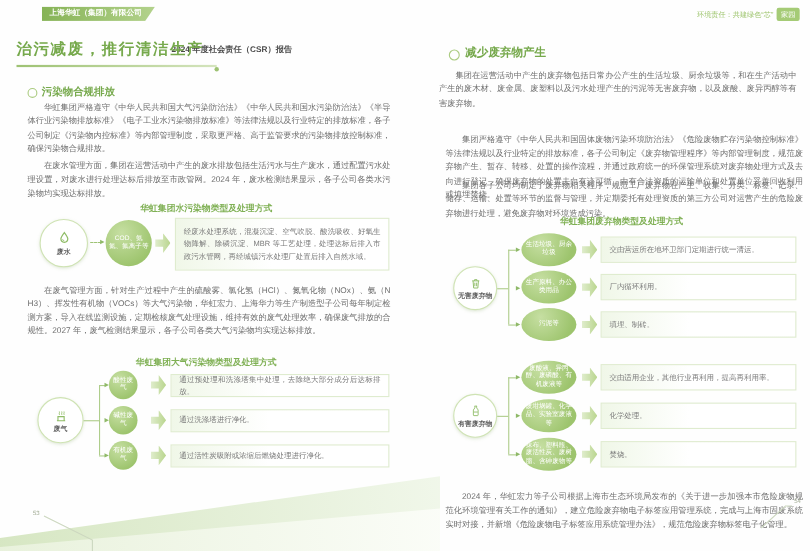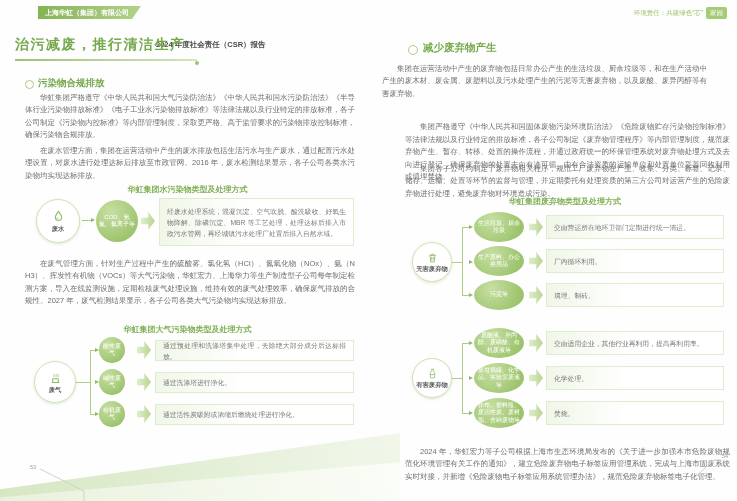--- a/index.html
+++ b/index.html
@@ -69,21 +69,21 @@
 
   <div class="content">
     <div class="pg-title">治污减废，推行清洁生产</div>
     <div class="pg-underline"></div>
     <div class="pg-dot"></div>
 
     <div class="sec-ring" style="left:25px;top:80px;"></div>
     <div class="sec-label" style="left:38px;top:77px;font-size:9.5px;">污染物合规排放</div>
 
     <p class="body-p" style="left:25px;top:84px;">华虹集团严格遵守《中华人民共和国大气污染防治法》《中华人民共和国水污染防治法》《半导体行业污染物排放标准》《电子工业水污染物排放标准》等法律法规以及行业特定的排放标准，各子公司制定《污染物内控标准》等内部管理制度，采取更严格、高于监管要求的污染物排放控制标准，确保污染物合规排放。</p>
-    <p class="body-p" style="left:25px;top:137px;">在废水管理方面，集团在运营活动中产生的废水排放包括生活污水与生产废水，通过配置污水处理设置，对废水进行处理达标后排放至市政管网。2016 年，废水检测结果显示，各子公司各类水污染物均实现达标排放。</p>
+    <p class="body-p" style="left:25px;top:137px;">在废水管理方面，集团在运营活动中产生的废水排放包括生活污水与生产废水，通过配置污水处理设置，对废水进行处理达标后排放至市政管网。2024 年，废水检测结果显示，各子公司各类水污染物均实现达标排放。</p>
 
     <div class="diagram-h" style="left:15px;top:184px;width:345px;">华虹集团水污染物类型及处理方式</div>
 
     <div class="src-circle" style="left:36px;top:199px;width:44px;height:44px;">
       <svg width="15" height="15" viewBox="0 0 24 24">
         <path d="M12 4c3 4 5 6.5 5 9a5 5 0 0 1-10 0c0-2.5 2-5 5-9z" fill="none" stroke="#8fbc66" stroke-width="1.8"></path>
         <path d="M9.5 13.5a2.5 2.5 0 0 0 2.5 2.5" fill="none" stroke="#8fbc66" stroke-width="1.2"></path>
       </svg>
       <span class="src-label">废水</span>
     </div>
@@ -127,21 +127,21 @@
     <span class="pagenum" style="left:30px;top:464px;">53</span>
     <svg class="corner-svg" style="left:38px;top:465px;" width="70" height="36">
       <polyline points="2,4 46,26 46,36" fill="none" stroke="#ccd7bf" stroke-width="1"></polyline>
     </svg>
   </div>
 
   <div class="content">
     <div class="sec-ring" style="left:408px;top:45px;width:8px;height:8px;"></div>
     <div class="sec-label" style="left:423px;top:41px;font-size:10.5px;">减少废弃物产生</div>
 
-    <p class="body-p" style="left:382px;top:55px;width:325px;">集团在运营活动中产生的废弃物包括日常办公产生的生活垃圾、厨余垃圾等，和在生产活动中产生的废木材、废金属、废塑料以及污水处理产生的污泥等无害废弃物，以及废酸、废异丙醇等有害废弃物。</p>
+    <p class="body-p" style="left:399px;top:55px;width:325px;">集团在运营活动中产生的废弃物包括日常办公产生的生活垃圾、厨余垃圾等，和在生产活动中产生的废木材、废金属、废塑料以及污水处理产生的污泥等无害废弃物，以及废酸、废异丙醇等有害废弃物。</p>
     <p class="body-p" style="left:405px;top:90px;width:325px;margin-top:31px;">集团严格遵守《中华人民共和国固体废物污染环境防治法》《危险废物贮存污染物控制标准》等法律法规以及行业特定的排放标准，各子公司制定《废弃物管理程序》等内部管理制度，规范废弃物产生、暂存、转移、处置的操作流程，并通过政府统一的环保管理系统对废弃物处理方式及去向进行登记，确保废弃物的处置去向有迹可循，由有合法资质的运输单位和处置单位妥善回收利用或填埋焚烧。</p>
     <p class="body-p" style="left:405px;top:155px;width:325px;">集团各子公司均制定了废弃物相关程序，规范工厂废弃物在产生、收集、分类、标签、记录、储存、运输、处置等环节的监督与管理，并定期委托有处理资质的第三方公司对运营产生的危险废弃物进行处理，避免废弃物对环境造成污染。</p>
 
     <div class="diagram-h" style="left:400px;top:196px;width:330px;">华虹集团废弃物类型及处理方式</div>
 
     <div class="src-circle" style="left:412px;top:242px;width:40px;height:40px;">
       <svg width="13" height="13" viewBox="0 0 24 24">
         <path d="M6 8h12M10 8V6h4v2M7.5 8l1 12h7l1-12M10.5 11v6M13.5 11v6" fill="none" stroke="#8fbc66" stroke-width="1.6"></path>
       </svg>
       <span class="src-label">无害废弃物</span>

